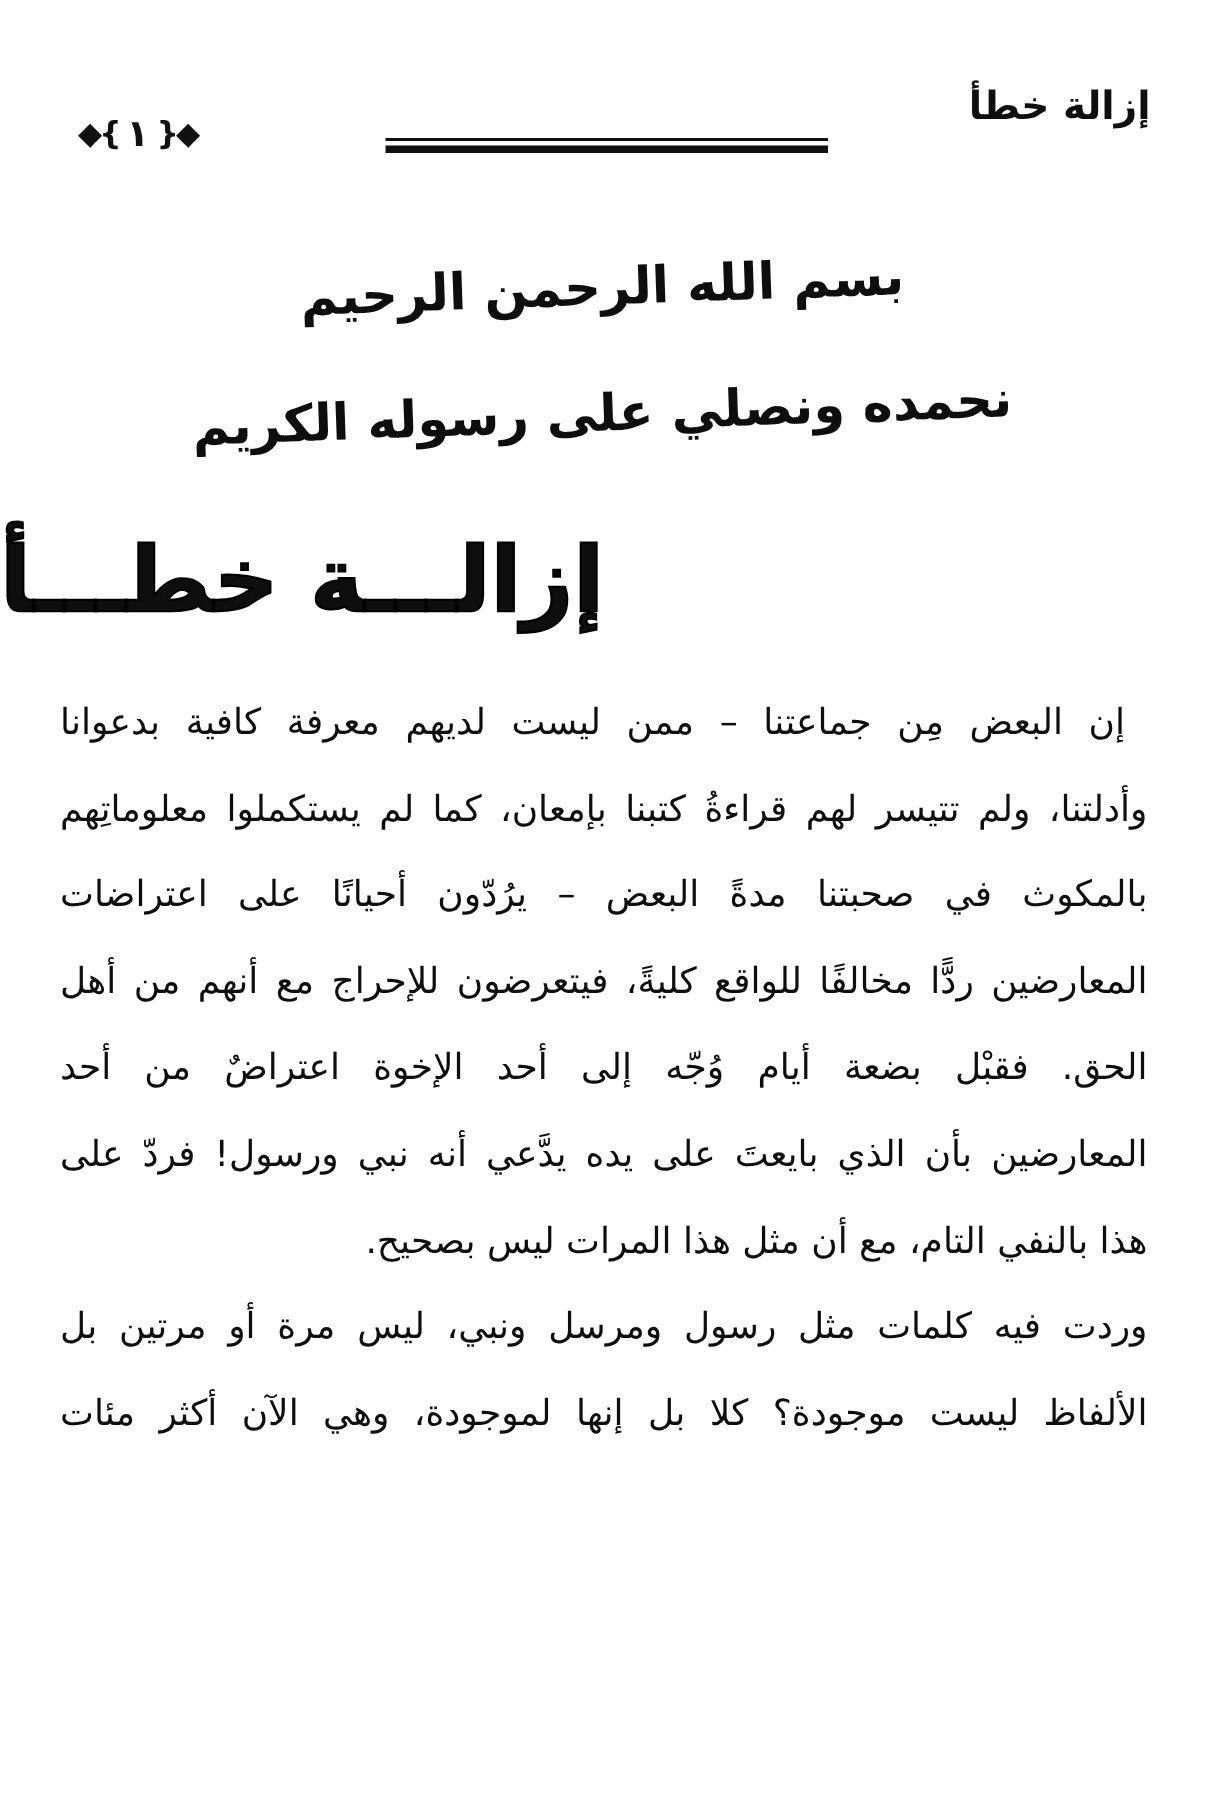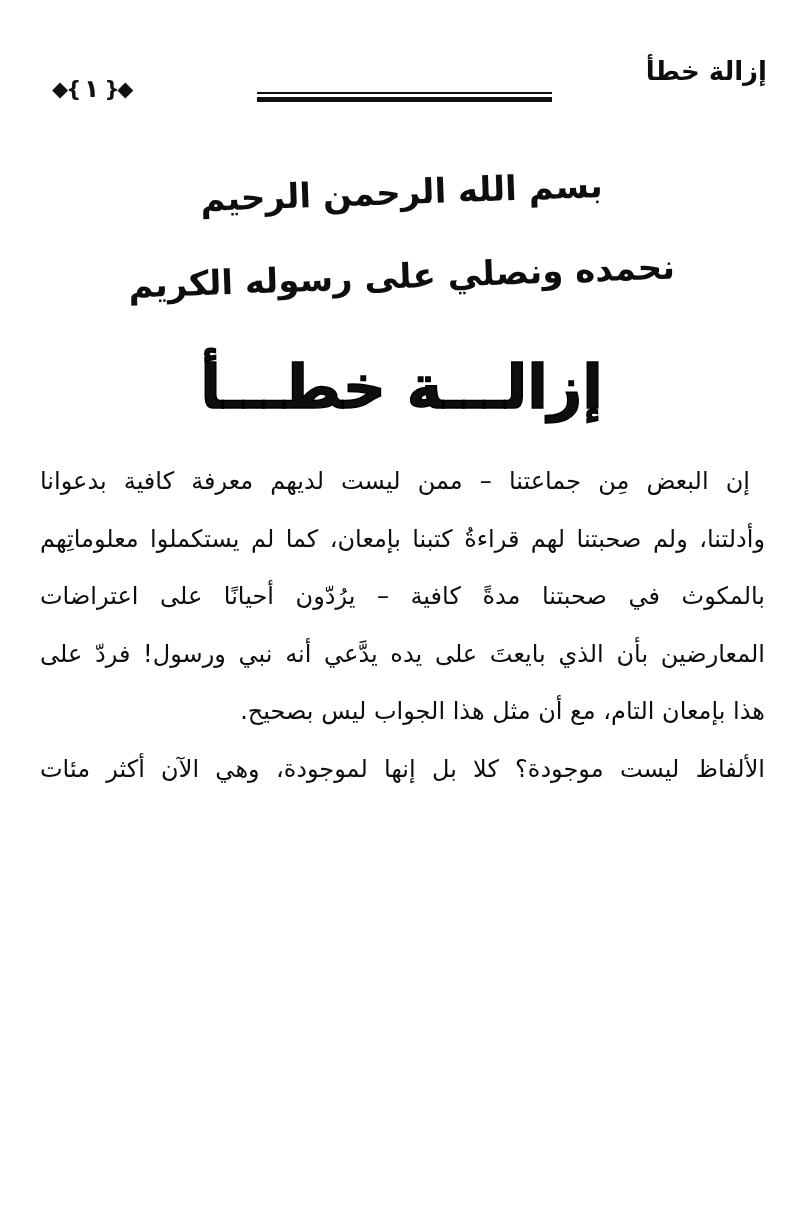--- a/index.html
+++ b/index.html
@@ -28,21 +28,21 @@
   .basmala, .blessing {
     position:absolute; left:0; width:100%; text-align:center;
     direction:rtl; font-weight:bold; white-space:nowrap;
   }
   .basmala  { top:172px; font-size:34px; transform:rotate(-2deg); }
   .blessing { top:256px; font-size:34px; transform:rotate(-2deg); }
 
   
   .main-title {
     position:absolute; top:352px; left:0; width:100%; margin:0;
-    text-align:center; direction:rtl; font-size:60px; font-weight:bold;
+    text-align:left; direction:rtl; font-size:60px; font-weight:bold;
     -webkit-text-stroke:1.5px #000; white-space:nowrap;
   }
 
   
   .body-text {
     position:absolute; top:453px; left:40px; right:38px; direction:rtl;
   }
   .bline {
     height:57.6px; line-height:57.6px; font-size:24px;
     text-align:justify; text-align-last:justify; overflow:hidden;
@@ -69,20 +69,23 @@
   </div>
 
   <div class="basmala">بسم الله الرحمن الرحيم</div>
 
   <div class="blessing">نحمده ونصلي على رسوله الكريم</div>
 
   <h1 class="main-title">إزالـــة خطـــأ</h1>
 
   <main class="body-text">
     <div class="bline indent">إن البعض مِن جماعتنا – ممن ليست لديهم معرفة كافية بدعوانا</div>
-    <div class="bline">وأدلتنا، ولم صحبتنا لهم قراءةُ كتبنا بإمعان، كما لم يستكملوا معلوماتِهم</div>
-    <div class="bline">بالمكوث في صحبتنا مدةً كافية – يرُدّون أحيانًا على اعتراضات</div>
+    <div class="bline">وأدلتنا، ولم تتيسر لهم قراءةُ كتبنا بإمعان، كما لم يستكملوا معلوماتِهم</div>
+    <div class="bline">بالمكوث في صحبتنا مدةً البعض – يرُدّون أحيانًا على اعتراضات</div>
+    <div class="bline">المعارضين ردًّا مخالفًا للواقع كليةً، فيتعرضون للإحراج مع أنهم من أهل</div>
+    <div class="bline">الحق. فقبْل بضعة أيام وُجّه إلى أحد الإخوة اعتراضٌ من أحد</div>
     <div class="bline">المعارضين بأن الذي بايعتَ على يده يدَّعي أنه نبي ورسول! فردّ على</div>
-    <div class="bline para-end">هذا بإمعان التام، مع أن مثل هذا الجواب ليس بصحيح.</div>
+    <div class="bline para-end">هذا بالنفي التام، مع أن مثل هذا المرات ليس بصحيح.</div>
+    <div class="bline">وردت فيه كلمات مثل رسول ومرسل ونبي، ليس مرة أو مرتين بل</div>
     <div class="bline">الألفاظ ليست موجودة؟ كلا بل إنها لموجودة، وهي الآن أكثر مئات</div>
   </main>
 
 </div>
 
 </body></html>

